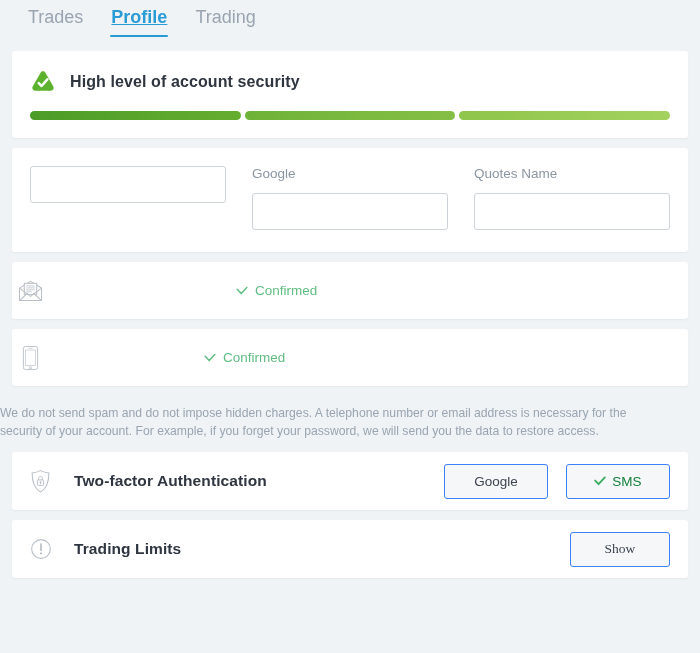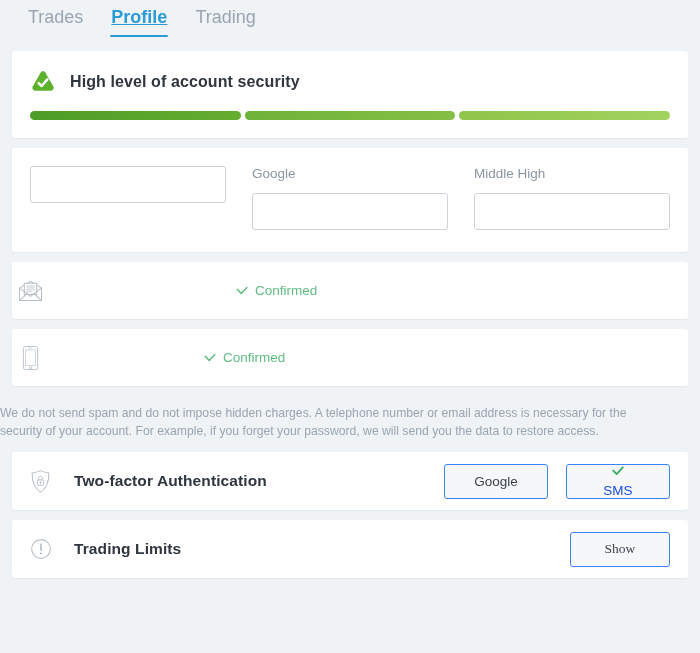--- a/index.html
+++ b/index.html
@@ -168,21 +168,21 @@
     font-family: "Liberation Sans", sans-serif;
     color: #3c4450;
     cursor: pointer;
     display: inline-flex;
     align-items: center;
     justify-content: center;
     gap: 6px;
     padding: 0 14px;
   }
   .btn + .btn { margin-left: 18px; }
-  .btn.sms { color: #1d4ed8; min-width: 104px; flex-direction: column; }
+  .btn.sms { color: #15803d; min-width: 104px; }
   .btn.show { min-width: 100px; font-family: Liberation Serif, serif; }
   .btn .tick-g { width: 12px; height: 12px; display: block; }
   .btn-google { min-width: 104px; }
 </style>
 </head>
 <body>
 
 <div class="tabbar">
   <div class="tab">
     <span>Trades</span>
@@ -215,21 +215,21 @@
 <div class="card names-card">
   <div class="names-row">
     <div class="field">
       <input type="text" value="" placeholder="" style="">
     </div>
     <div class="field">
       <label class="field-label">Google</label>
       <input type="text" value="" placeholder="" style="">
     </div>
     <div class="field">
-      <label class="field-label">Middle High</label>
+      <label class="field-label">Quotes Name</label>
       <input type="text" value="" placeholder="" style="">
     </div>
   </div>
 </div>
 
 <div class="card confirm-card">
   <span class="confirm-icon">
     <svg viewBox="0 0 26 24" width="25" height="23">
       <path d="M1.5 9.5 L13 2.5 L24.5 9.5 L24.5 22.5 L1.5 22.5 Z" fill="none" stroke="#b9c0c7" stroke-width="1.1"></path>
       <rect x="6.5" y="4.5" width="13" height="11.5" fill="#ffffff" stroke="#b9c0c7" stroke-width="1.1"></rect>

